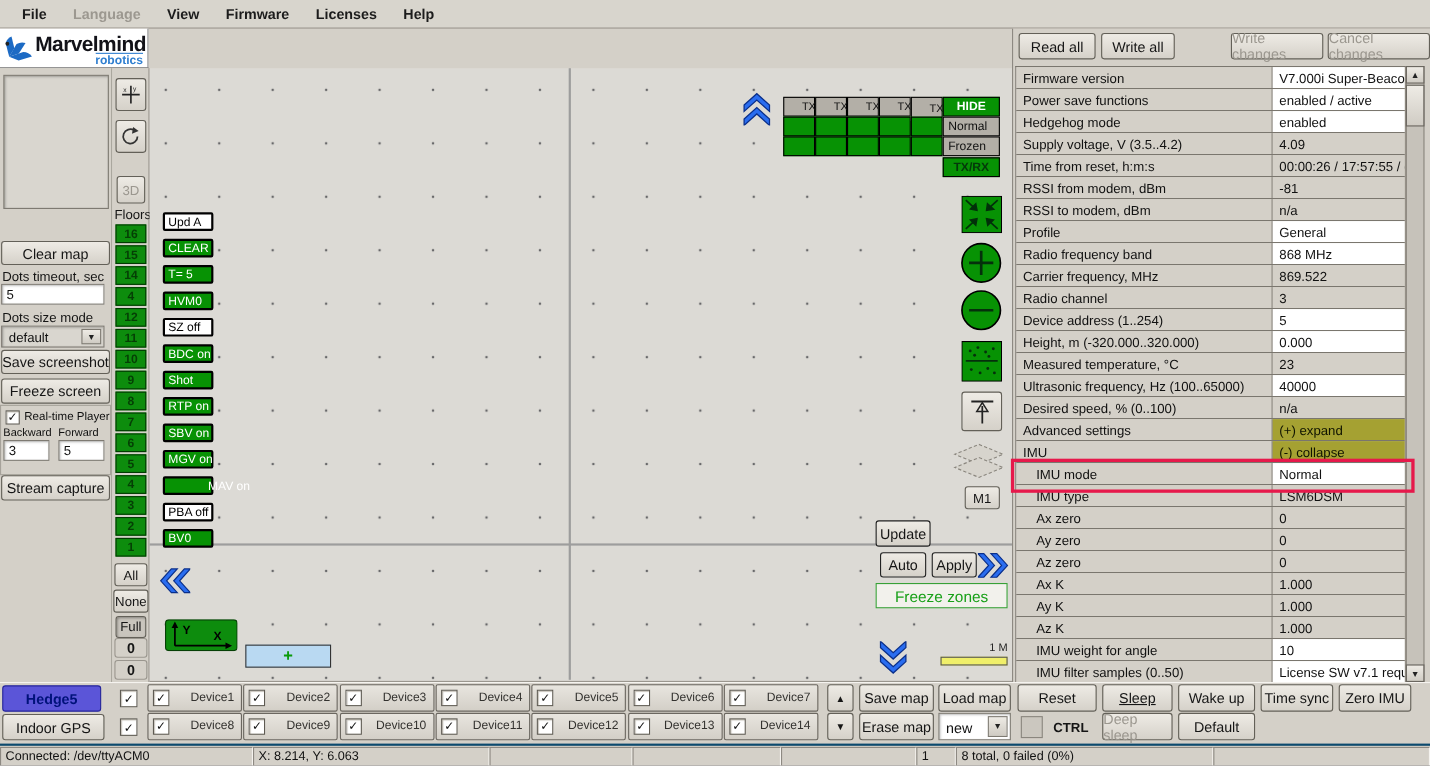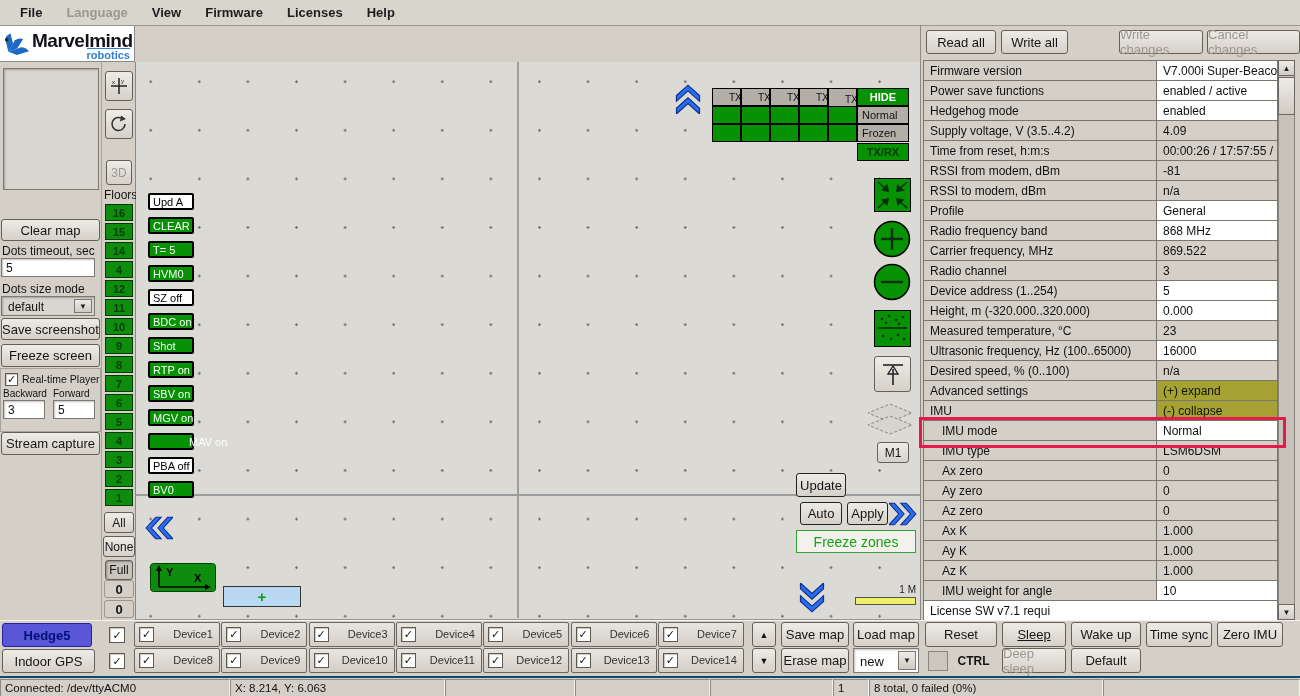--- a/index.html
+++ b/index.html
@@ -380,21 +380,21 @@
         <div class="prow">
           <div class="pl">Height, m (-320.000..320.000)</div>
           <div class="pv white">0.000</div>
         </div>
         <div class="prow">
           <div class="pl">Measured temperature, °C</div>
           <div class="pv gray">23</div>
         </div>
         <div class="prow">
           <div class="pl">Ultrasonic frequency, Hz (100..65000)</div>
-          <div class="pv white">16000</div>
+          <div class="pv white">40000</div>
         </div>
         <div class="prow">
           <div class="pl">Desired speed, % (0..100)</div>
           <div class="pv gray">n/a</div>
         </div>
         <div class="prow">
           <div class="pl">Advanced settings</div>
           <div class="pv olive">(+) expand</div>
         </div>
         <div class="prow">
@@ -431,20 +431,21 @@
         </div>
         <div class="prow">
           <div class="pl indent">Az K</div>
           <div class="pv gray">1.000</div>
         </div>
         <div class="prow">
           <div class="pl indent">IMU weight for angle</div>
           <div class="pv white">10</div>
         </div>
         <div class="prow">
+          <div class="pl indent">IMU filter samples (0..50)</div>
           <div class="pv white">License SW v7.1 requi</div>
         </div>
       </div>
 
     <div class="sb" style="left:357px;top:34px;width:17px;height:560px;"></div>
     <div class="sb-btn" style="left:357px;top:34px;width:17px;height:16px;">▲</div>
     <div class="sb-btn" style="left:357px;top:578px;width:17px;height:16px;">▼</div>
     <div class="sb-btn" style="left:357px;top:51px;width:17px;height:38px;"></div>
     <div id="hl-frame" style="left: -2px; top: 391px; width: 361px; height: 25px;"></div>
   </div>

